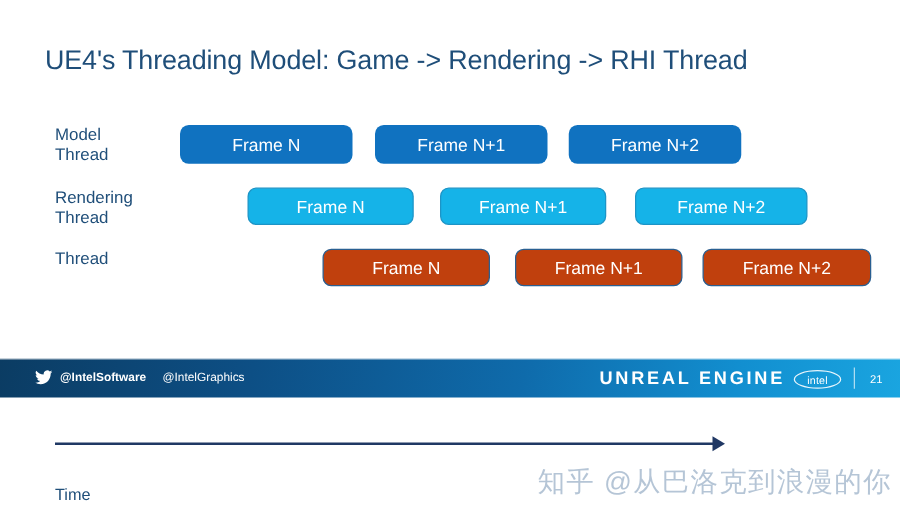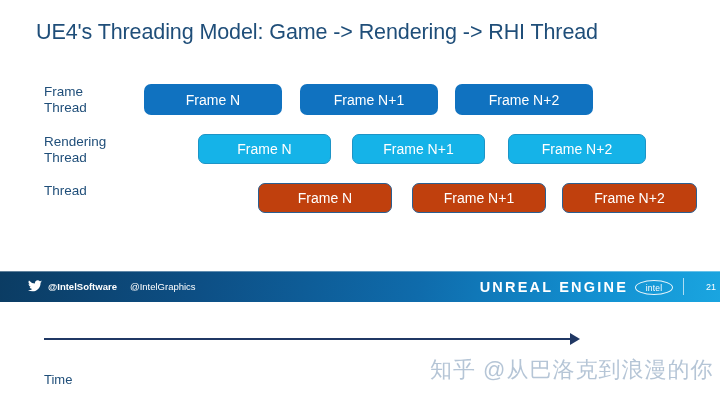--- a/index.html
+++ b/index.html
@@ -13,20 +13,21 @@
     font-family: "Liberation Sans", sans-serif;
     overflow: hidden;
     position: relative;
   }
   #slide {
     position: absolute;
     inset: 0;
     width: 720px;
     height: 302px;
     background: #ffffff;
+    margin-top: 16px;
   }
 
   
   #slide-title {
     position: absolute;
     left: 36px;
     top: 20px;
     font-size: 21.5px;
     color: #1f4e79;
     letter-spacing: -0.1px;
@@ -180,35 +181,35 @@
   #footer-divider {
     position: absolute;
     right: 36px;
     top: 7px;
     width: 1px;
     height: 17px;
     background: rgba(255,255,255,0.65);
   }
   #page-number {
     position: absolute;
-    right: 4px;
+    right: 14px;
     top: 11px;
     font-size: 9px;
     color: #ffffff;
   }
 </style>
 </head>
 <body>
 
 <div id="slide">
 
   <div id="slide-title">UE4's Threading Model: Game -&gt; Rendering -&gt; RHI Thread</div>
 
   <div class="row-label" id="label-game">
-    <div>Frame</div>
+    <div>Model</div>
     <div>Thread</div>
   </div>
   <div class="row-label" id="label-rendering">
     <div>Rendering</div>
     <div>Thread</div>
   </div>
   <div class="row-label" id="label-rhi">
     <div>Thread</div>
   </div>
 

